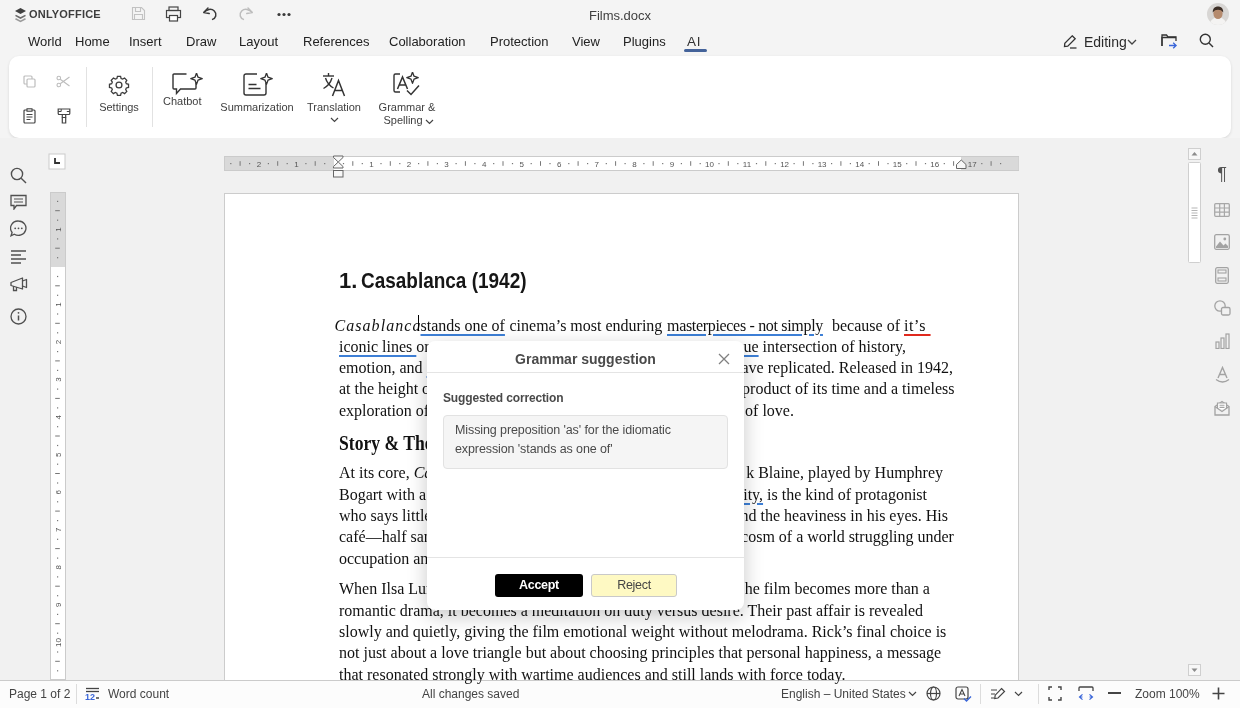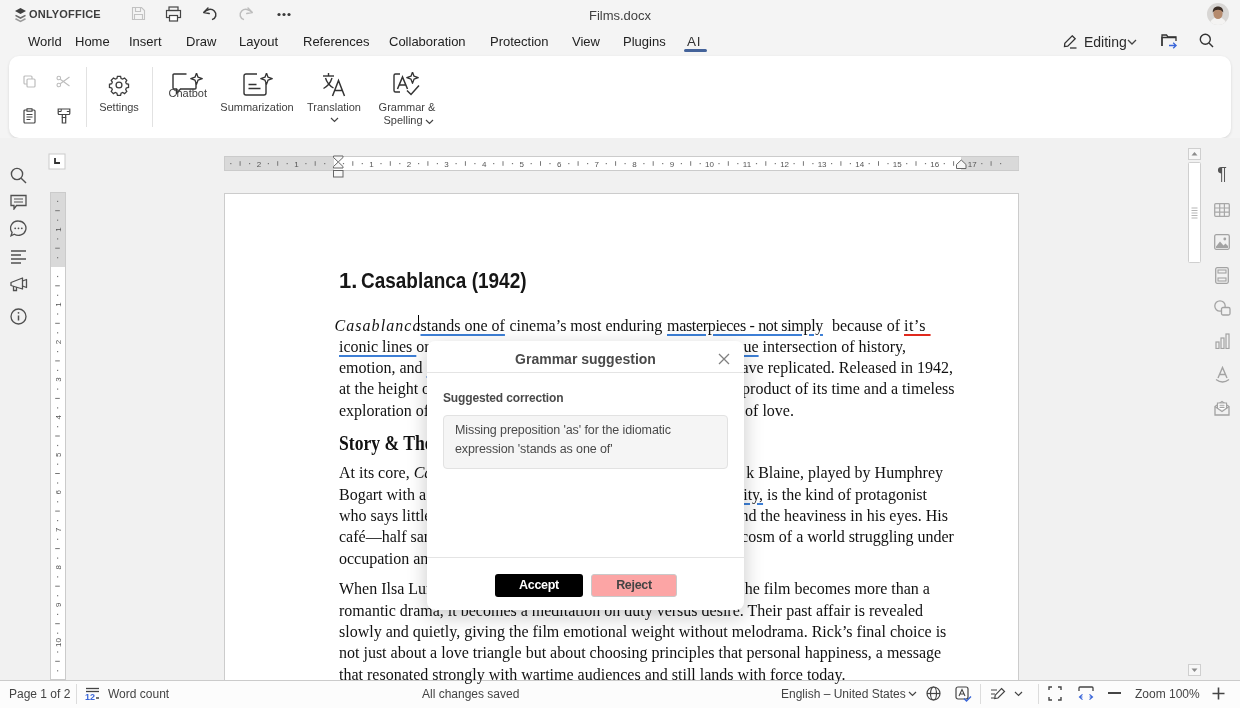--- a/index.html
+++ b/index.html
@@ -130,21 +130,21 @@
   <circle cx="12" cy="12" r="3.2" fill="none" stroke="#3c3c3c" stroke-width="1.4"></circle>
 </svg>
 <div class="abs" style="left:97px;top:101px;width:44px;text-align:center;font-size:11px;color:#404040;">Settings</div>
 
 <div class="abs" style="left:152px;top:67px;width:1px;height:60px;background:#e2e2e2;"></div>
 
 <svg class="abs" style="left:172px;top:73px;" width="34" height="23" viewBox="0 0 34 23">
   <path d="M14.5 1 H2 a1 1 0 0 0 -1 1 V15 a1 1 0 0 0 1 1 H4.5 v4.5 L8.5 16 H23 a1 1 0 0 0 1-1 V9.5" fill="none" stroke="#333" stroke-width="1.4"></path>
   <path d="M24.5 0 L26 4.2 L30.2 5.7 L26 7.2 L24.5 11.4 L23 7.2 L18.8 5.7 L23 4.2 Z" fill="#fff" stroke="#333" stroke-width="1.3" stroke-linejoin="round"></path>
 </svg>
-<div class="abs" style="left:163px;top:87px;width:44px;text-align:right;font-size:11px;color:#404040;">Chatbot</div>
+<div class="abs" style="left:163px;top:95px;width:44px;text-align:left;font-size:11px;color:#404040;">Chatbot</div>
 
 <svg class="abs" style="left:243px;top:73px;" width="33" height="23" viewBox="0 0 33 23">
   <path d="M14 1 H3 a2 2 0 0 0 -2 2 V20 a2 2 0 0 0 2 2 H21 a2 2 0 0 0 2-2 V10" fill="none" stroke="#333" stroke-width="1.4"></path>
   <path d="M5.5 11.5 h8 M5.5 15.5 h12" stroke="#333" stroke-width="1.4"></path>
   <path d="M23.5 0 L25 4.2 L29.2 5.7 L25 7.2 L23.5 11.4 L22 7.2 L17.8 5.7 L22 4.2 Z" fill="#fff" stroke="#333" stroke-width="1.3" stroke-linejoin="round"></path>
 </svg>
 <div class="abs" style="left:217px;top:101px;width:80px;text-align:center;font-size:11px;color:#404040;">Summarization</div>
 
 <svg class="abs" style="left:322px;top:72px;" width="26" height="25" viewBox="0 0 26 25">
   <line x1="6.5" y1="1" x2="6.5" y2="4" stroke="#333" stroke-width="1.4"></line>
@@ -517,14 +517,14 @@
   <div style="position:relative;height:32px;border-bottom:1px solid #e4e4e4;">
     <div style="text-align:center;font-size:14px;font-weight:bold;color:#4a4a4a;padding-top:10px;letter-spacing:0;">Grammar suggestion</div>
     <svg style="position:absolute;right:14px;top:12px;" width="12" height="12" viewBox="0 0 12 12">
         <path d="M1 1 L11 11 M11 1 L1 11" stroke="#808080" stroke-width="1.3"></path>
       </svg>
   </div>
   <div style="margin:18px 16px 0;font-size:12px;font-weight:bold;color:#4a4a4a;letter-spacing:-0.15px;">Suggested correction</div>
   <div style="margin:10px 16px 0;height:54px;background:#f5f5f5;border:1px solid #e2e2e2;border-radius:4px;font-size:12.5px;color:#4a4a4a;line-height:19px;padding:5px 0 0 11px;letter-spacing:-0.1px;">Missing preposition 'as' for the idiomatic<br>expression 'stands as one of'</div>
   <div style="position:absolute;left:0;right:0;top:216px;border-top:1px solid #e4e4e4;"></div>
   <div class="abs" style="left:68px;top:233px;width:88px;height:23px;background:#000000;border-radius:3px;color:#fff;font-size:12.5px;font-weight:bold;text-align:center;line-height:22px;letter-spacing:-0.3px;">Accept</div>
-  <div class="abs" style="left:164px;top:233px;width:86px;height:23px;background:#fca5a5;border:1px solid #c9c9c9;border-radius:3px;color:#444;font-size:12.5px;font-weight:bold;text-align:center;line-height:21px;letter-spacing:-0.3px;">Reject</div>
+  <div class="abs" style="left:164px;top:233px;width:86px;height:23px;background:#fef9c3;border:1px solid #c9c9c9;border-radius:3px;color:#444;font-size:12.5px;font-weight:normal;text-align:center;line-height:21px;letter-spacing:-0.3px;">Reject</div>
 </div>
 
 </body></html>

